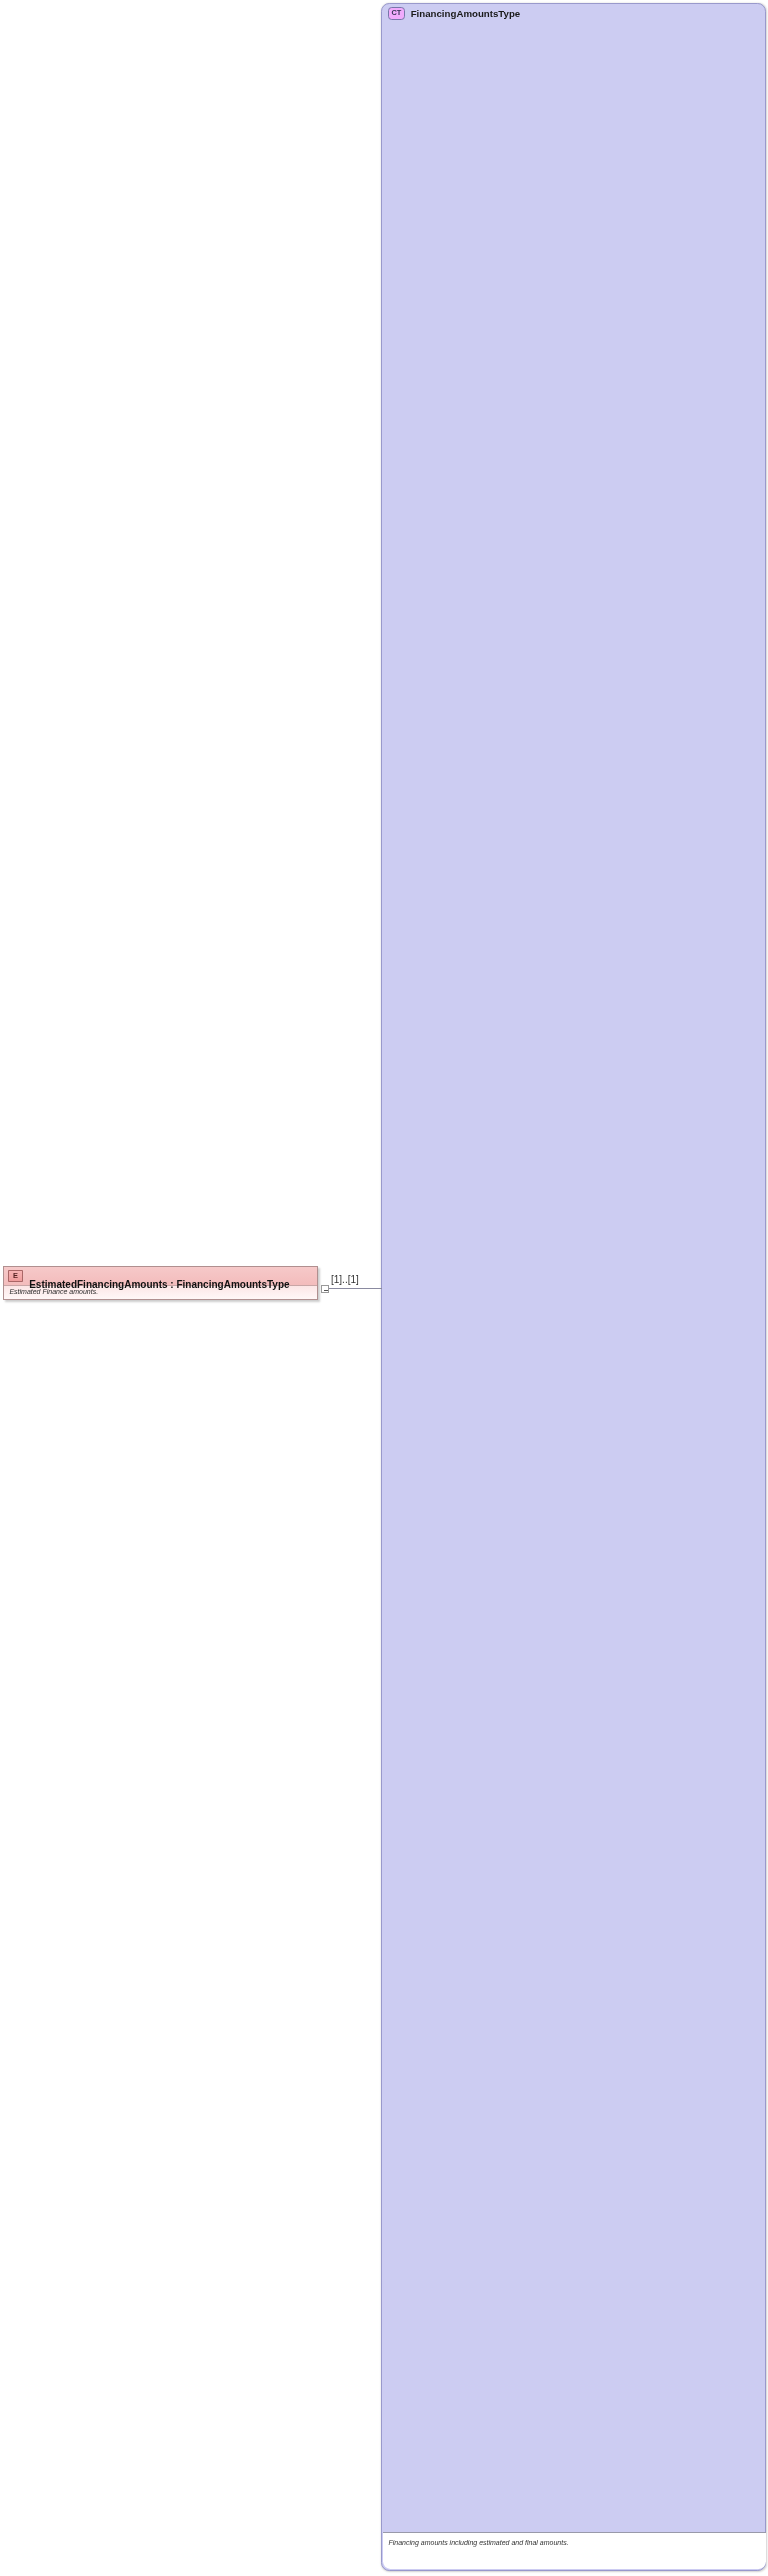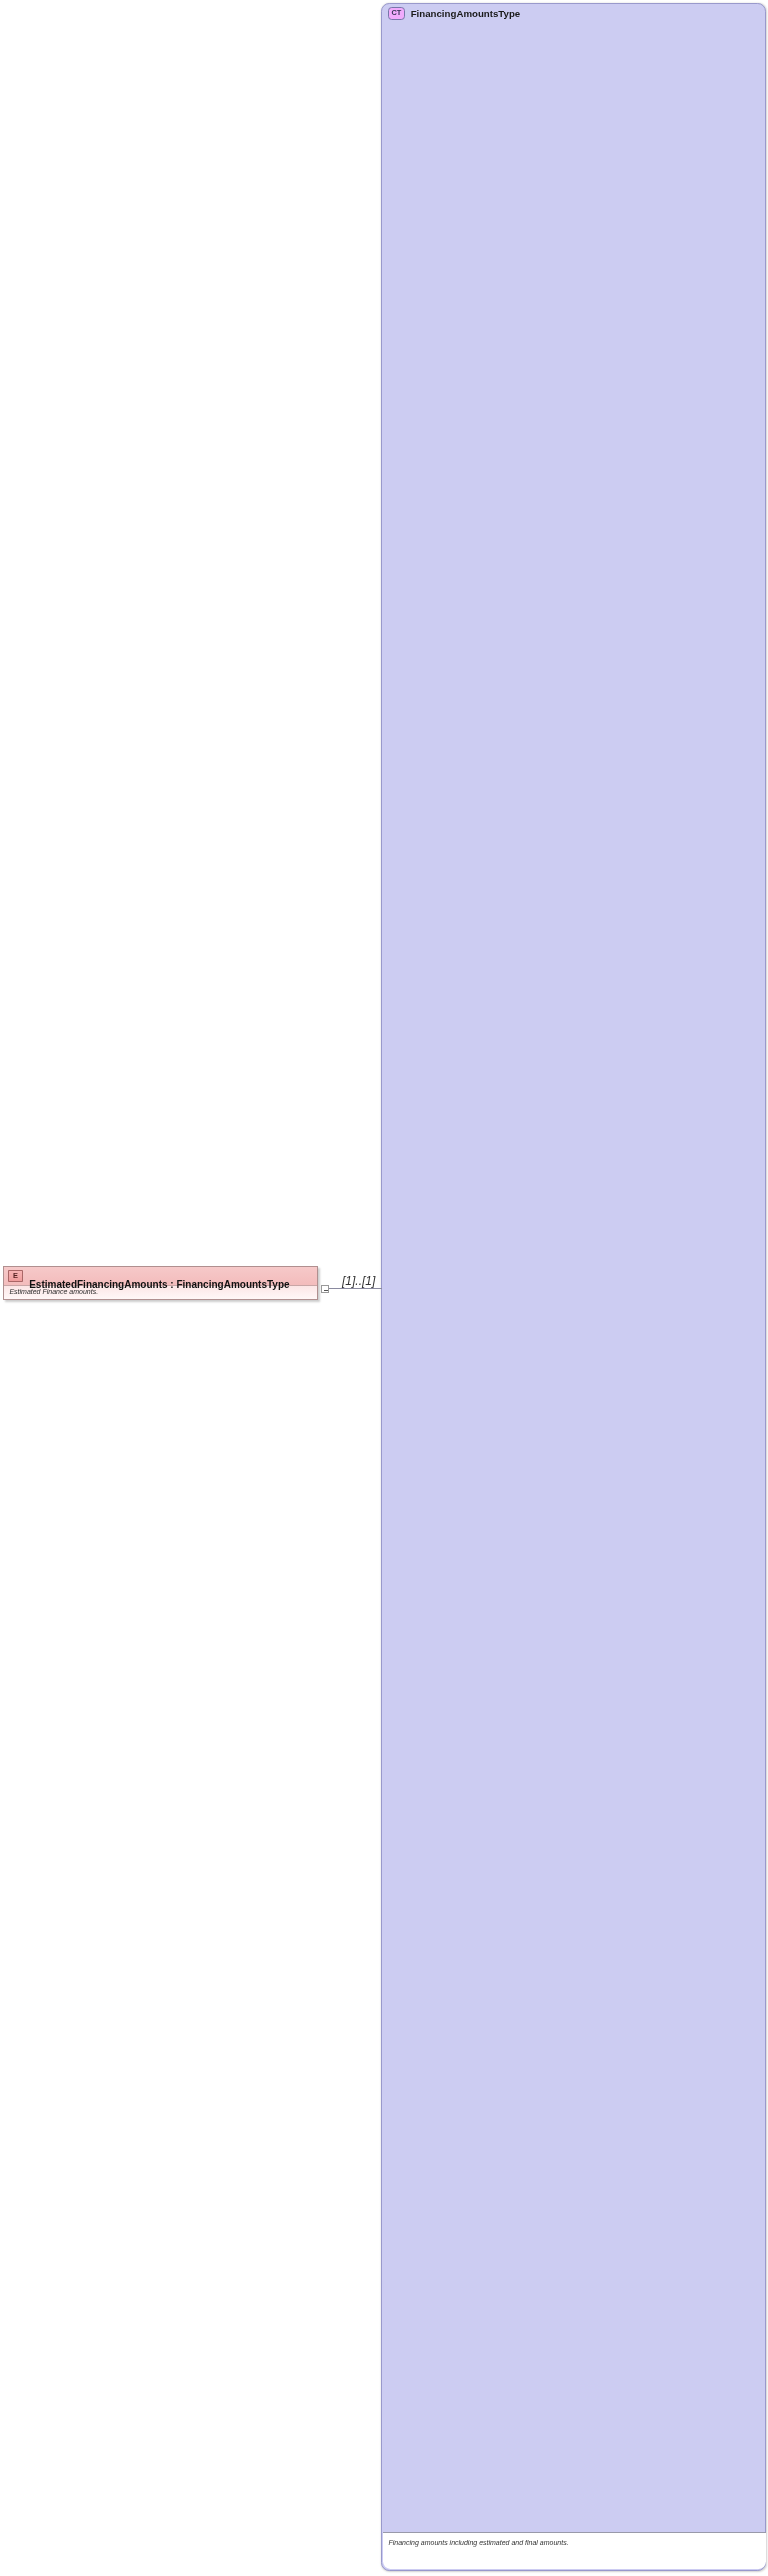--- a/index.html
+++ b/index.html
@@ -125,22 +125,22 @@
     position:absolute; left:1.9px; top:3.7px; width:4.6px; height:0.9px; background:#555;
   }
   .root-link {
     position: absolute;
     left: 329px; top: 1288px;
     width: 53px; height: 0.9px;
     background: #8a8aa0;
   }
   .card-root {
     position: absolute;
-    left: 342px; top: 1274px;
-    font-size: 12px; font-style: italic; color: #333;
+    left: 331px; top: 1274px;
+    font-size: 10px; color: #333;
     white-space: nowrap;
   }
 
   
   .row {
     position: absolute;
     left: 422px;
   }
 </style>
 </head>

